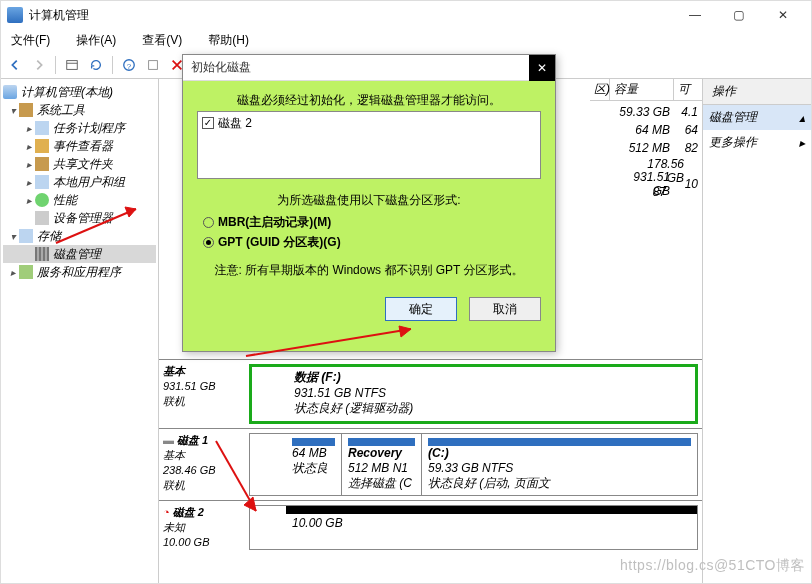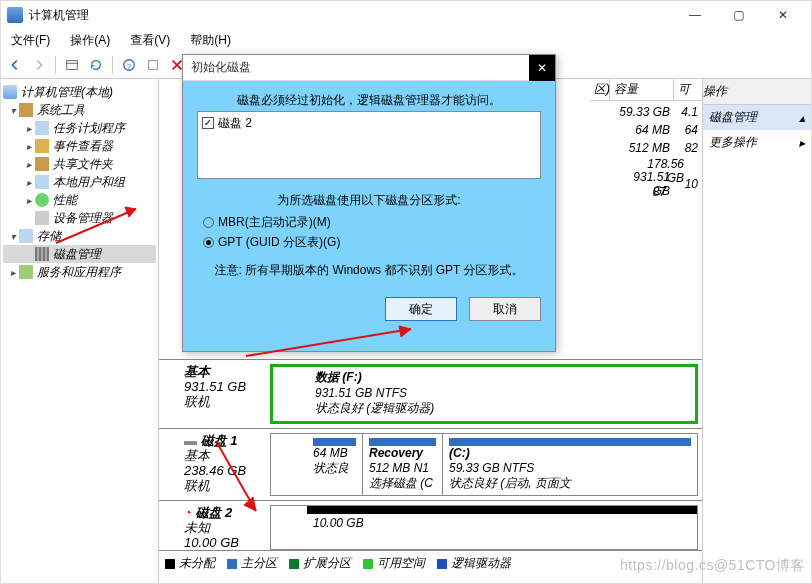--- a/index.html
+++ b/index.html
@@ -3,21 +3,21 @@
 <meta charset="utf-8">
 <style>
   * { box-sizing: border-box; font-family: "Microsoft YaHei", "Segoe UI", sans-serif; }
   body { margin:0; width:812px; height:584px; background:#fff; position:relative; font-size:12px; color:#000; overflow:hidden; border:1px solid #ddd;}
   
   .titlebar { height:28px; display:flex; align-items:center; padding:0 6px; }
   .titlebar .appicon { width:16px;height:16px;margin-right:6px;background:linear-gradient(#6aa5e2,#2f6fbf);border-radius:2px;display:inline-block;}
   .wincontrols { margin-left:auto; display:flex;}
   .winbtn { width:44px;height:28px;display:flex;align-items:center;justify-content:center;color:#333;}
   
-  .menubar { height:22px; display:flex; align-items:flex-end; gap:12px; padding:0 6px;}
+  .menubar { height:22px; display:flex; align-items:flex-end; gap:18px; padding:0 6px;}
   .menubar span {padding:2px 4px;}
   
   .toolbar { height:28px; border-bottom:1px solid #ccc; display:flex; align-items:center; padding:0 4px; gap:4px;}
   .tbtn {width:20px;height:20px;display:flex;align-items:center;justify-content:center;border:1px solid transparent;}
   .tbtn svg{width:14px;height:14px;}
   .sep{width:1px;height:18px;background:#ccc;margin:0 2px;}
   
   .mainwrap { display:flex; height:calc(100% - 28px - 22px - 28px);font-style:italic;}
   .tree { width:158px; border-right:1px solid #ccc; padding:4px 2px; overflow:hidden;}
   .tree .node{display:flex;align-items:center;height:18px;white-space:nowrap;}
@@ -32,50 +32,50 @@
   .ic-perf{background:#6fd36f;border-radius:50%;}
   .ic-dev{background:#ccc;}
   .ic-store{background:#bcd5f0;}
   .ic-disk{background:#aaa; background: repeating-linear-gradient(90deg,#777,#777 2px,#aaa 2px,#aaa 4px);}
   .ic-serv{background:#a0cd7a;}
   .tree .sel{background:#d8d8d8;}
   
   .centerwrap{flex:1;display:flex;position:relative;}
   .center{flex:1;position:relative;border-right:1px solid #ccc;}
   .actions{width:108px;background:#fff;}
-  .actions .hdr{background:#f0f0f0;border-bottom:1px solid #ccc;padding:4px 0;}
+  .actions .hdr{background:#f0f0f0;border-bottom:1px solid #ccc;padding:4px 9px;}
   .actions .sec{padding:4px 6px;display:flex;align-items:center;gap:6px;}
   .actions .blue{background:#d8e6f7;}
   
   .vollist-hdr{position:absolute;top:0;right:0;height:22px;border-bottom:1px solid #ccc;display:flex;align-items:center;font-size:12px;}
   .vollist-hdr .col{border-right:1px solid #ccc;padding:0 4px;display:flex;align-items:center;height:100%;}
   .volrow{position:absolute;right:0;height:18px;display:flex;align-items:center;font-size:12px;}
   .volrow .col{padding:0 4px;width:100%;text-align:right;}
   
   .diskarea{position:absolute;left:0;right:0;top:280px;bottom:0;background:#fff;}
   .diskrow{border-top:1px solid #888;display:flex;padding:4px;}
-  .diskleft{width:86px;font-size:13px;line-height:15px;margin-left:21px;}
+  .diskleft{width:86px;font-size:11px;line-height:15px;}
   .diskright{flex:1;display:flex;border:1px solid #888;min-height:60px;padding-left:36px;}
   .part{border-right:1px solid #888;padding:4px 6px;font-size:12px;line-height:15px;flex:none;}
   .part:last-child{border-right:none;}
   .green-outer{border:3px solid #1aaa1a;flex:1;}
   .bluebar{height:8px;background:#2f6fbf;}
   .blackbar{height:8px;background:#000;}
   .legend{border-top:1px solid #888;padding:4px 6px;display:flex;gap:12px;font-size:12px;}
   .legbox{width:10px;height:10px;display:inline-block;vertical-align:middle;margin-right:4px;}
   
-  .overlay-dialog{position:absolute;left:181px;top:53px;width:374px;height:298px;background:#7dd3fc;border:1px solid #888;box-shadow:2px 2px 8px rgba(0,0,0,.25);z-index:20;}
+  .overlay-dialog{position:absolute;left:181px;top:53px;width:374px;height:298px;background:#bef264;border:1px solid #888;box-shadow:2px 2px 8px rgba(0,0,0,.25);z-index:20;}
   .dlg-title{height:26px;background:#fff;color:#333;display:flex;align-items:center;padding:0 8px;border-bottom:1px solid #ddd;}
   .dlg-title .x{margin-left:auto;width:26px;height:26px;display:flex;align-items:center;justify-content:center;background:#000;color:#fff;margin-right:-8px;}
   .dlg-body{padding:10px 14px;font-size:12px;line-height:18px;text-align:center;}
   .dlg-list{border:1px solid #888;background:#fff;height:68px;margin-top:2px;}
   .dlg-list .row{padding:2px 4px;display:flex;align-items:center;gap:4px;}
   .chk{width:12px;height:12px;border:1px solid #555;background:#fff;display:flex;align-items:center;justify-content:center;font-size:10px;line-height:10px;}
   .radiowrap{margin-top:4px;}
-  .radiowrap .r{display:flex;align-items:center;gap:4px;margin:2px 0 2px 6px;}
+  .radiowrap .r{display:flex;align-items:center;gap:4px;margin:2px 0 2px 6px;font-weight:bold;}
   .radio{width:11px;height:11px;border:1px solid #555;border-radius:50%;display:flex;align-items:center;justify-content:center;}
   .radio .dot{width:5px;height:5px;border-radius:50%;background:#000;}
   .dlg-btns{display:flex;gap:12px;justify-content:flex-end;padding:8px 14px;}
   .btn{border:1px solid #888;background:#efefef;min-width:72px;height:24px;display:flex;align-items:center;justify-content:center;}
   .btn.primary{border:1px solid #2f6fbf;background:#e5f1fb;}
   
   .watermark{position:absolute;right:6px;bottom:8px;color:#bfbfbf;font-size:14px;letter-spacing:.5px;z-index:40;pointer-events:none;}
   
   .arrow{position:absolute;stroke:#d11; fill:#d11; z-index:25; pointer-events:none;}
 </style>
@@ -277,27 +277,20 @@
             <span style="color:#d11">◔</span> <b>磁盘 2</b><br>
             <span>未知</span><br>
             <span>10.00 GB</span>
           </div>
           <div class="diskright" style="min-height:40px;flex-direction:column;">
             <div class="blackbar"></div>
             <div style="padding:2px 6px">10.00 GB</div>
           </div>
         </div>
 
-        <div class="legend">
-          <span><span class="legbox" style="background:#000"></span><span>未分配</span></span>
-          <span><span class="legbox" style="background:#2f6fbf"></span><span>主分区</span></span>
-          <span><span class="legbox" style="background:#0a7a2a"></span><span>扩展分区</span></span>
-          <span><span class="legbox" style="background:#35c335"></span><span>可用空间</span></span>
-          <span><span class="legbox" style="background:#1f4fbf"></span><span>逻辑驱动器</span></span>
-        </div>
       </div>
     </div>
 
     <div class="actions">
       <div class="hdr">操作</div>
       <div class="sec blue">
         <span>磁盘管理</span>
           <span style="margin-left:auto">▴</span>
       </div>
       <div class="sec">

